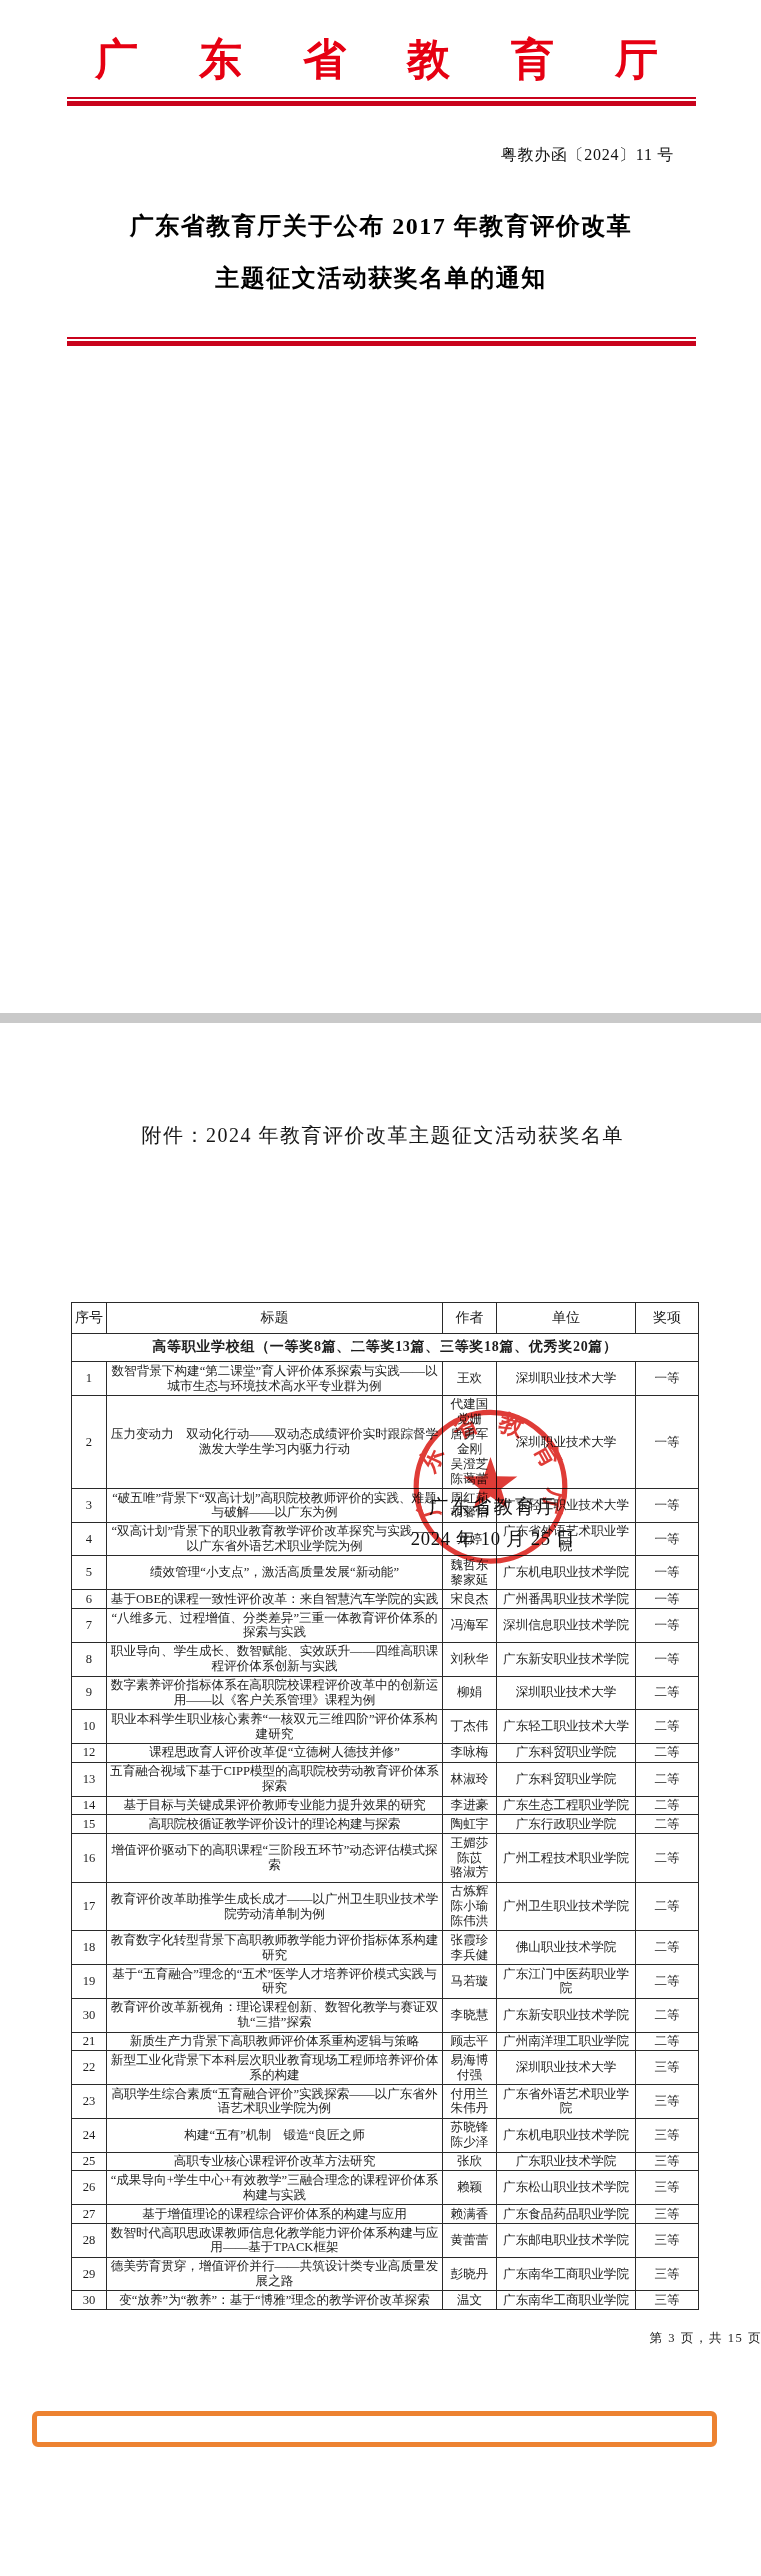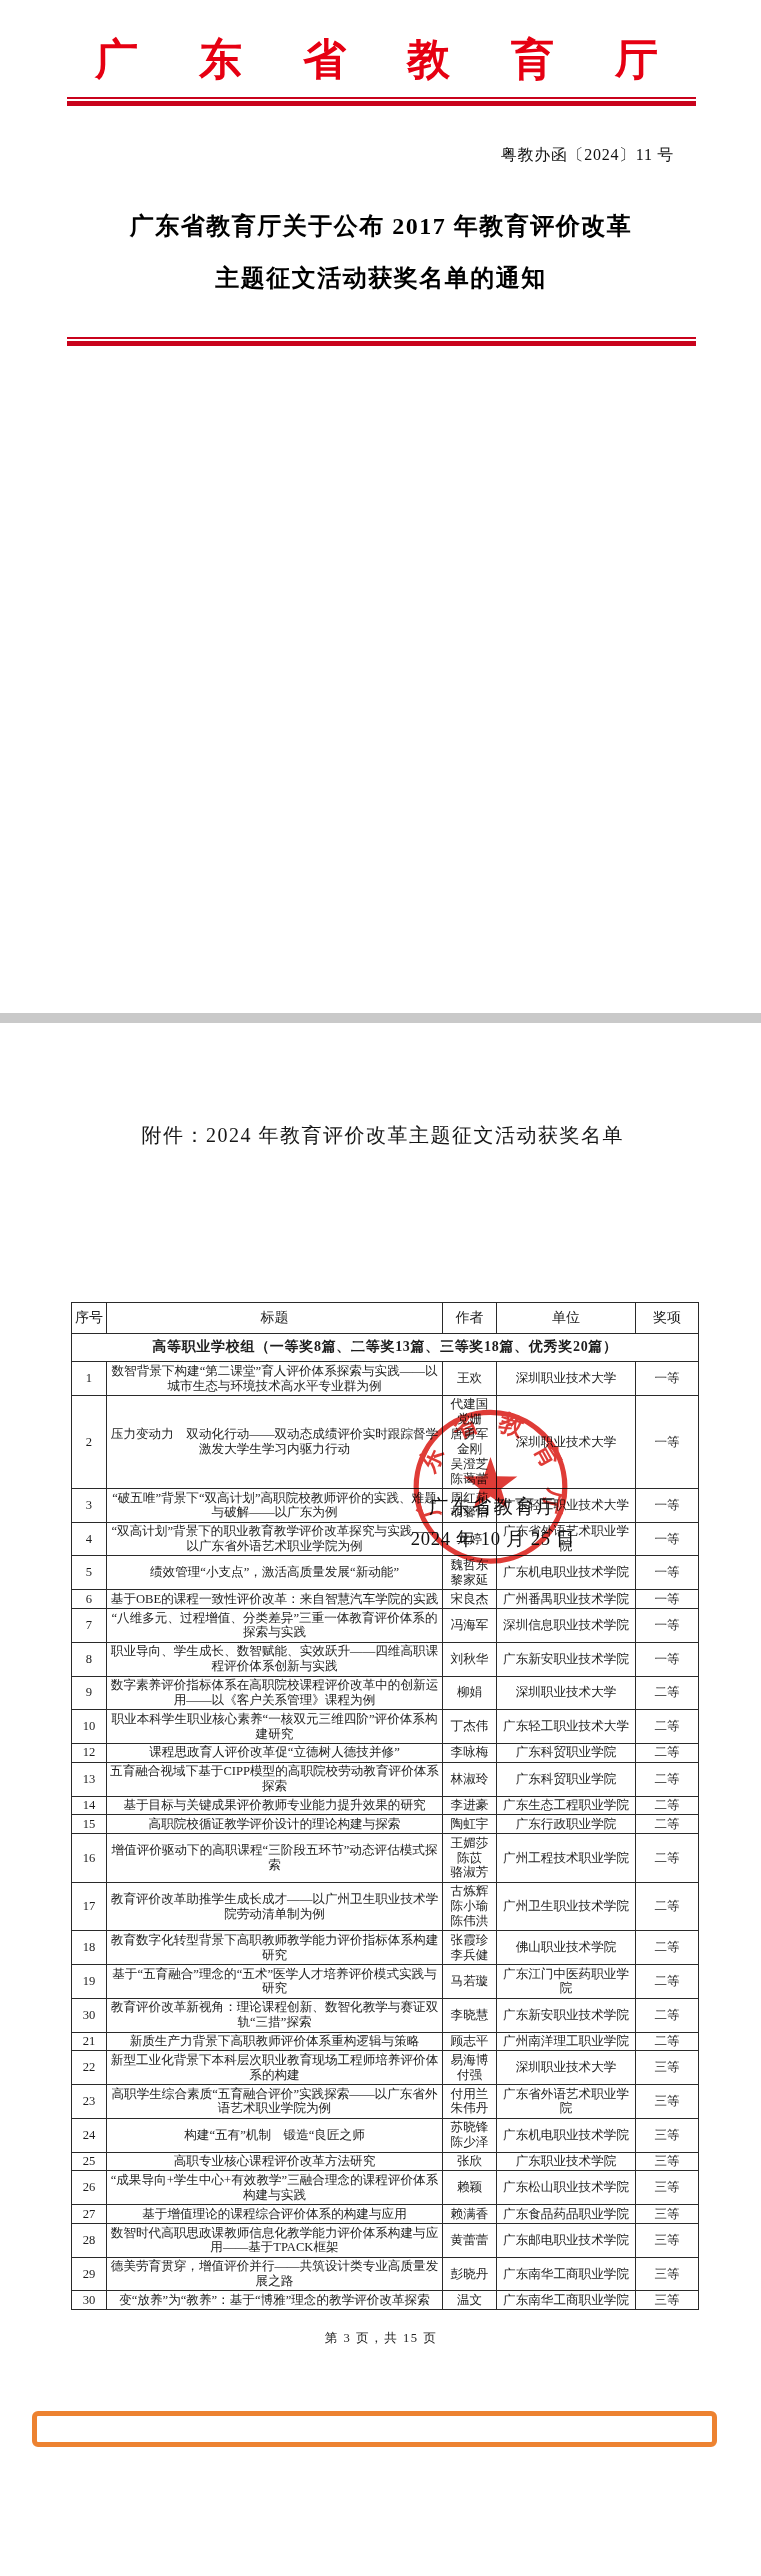--- a/index.html
+++ b/index.html
@@ -115,21 +115,21 @@
     letter-spacing:0.7px;
   }
   .award-table thead th{
     font-weight:normal;
     font-size:14px;
     padding:6.7px 1.5px;
   }
   .c-author{white-space:pre-line;}
   .page-num{
     margin-top:19.3px;
-    text-align:center;
+    text-align:right;
     font-size:12.6px;
     letter-spacing:1.5px;
     color:#222;
   }
   .highlight-box{
     position:absolute;
     border:5.2px solid var(--highlight_orange);
     border-radius:6px;
     box-sizing:border-box;
     pointer-events:none;

